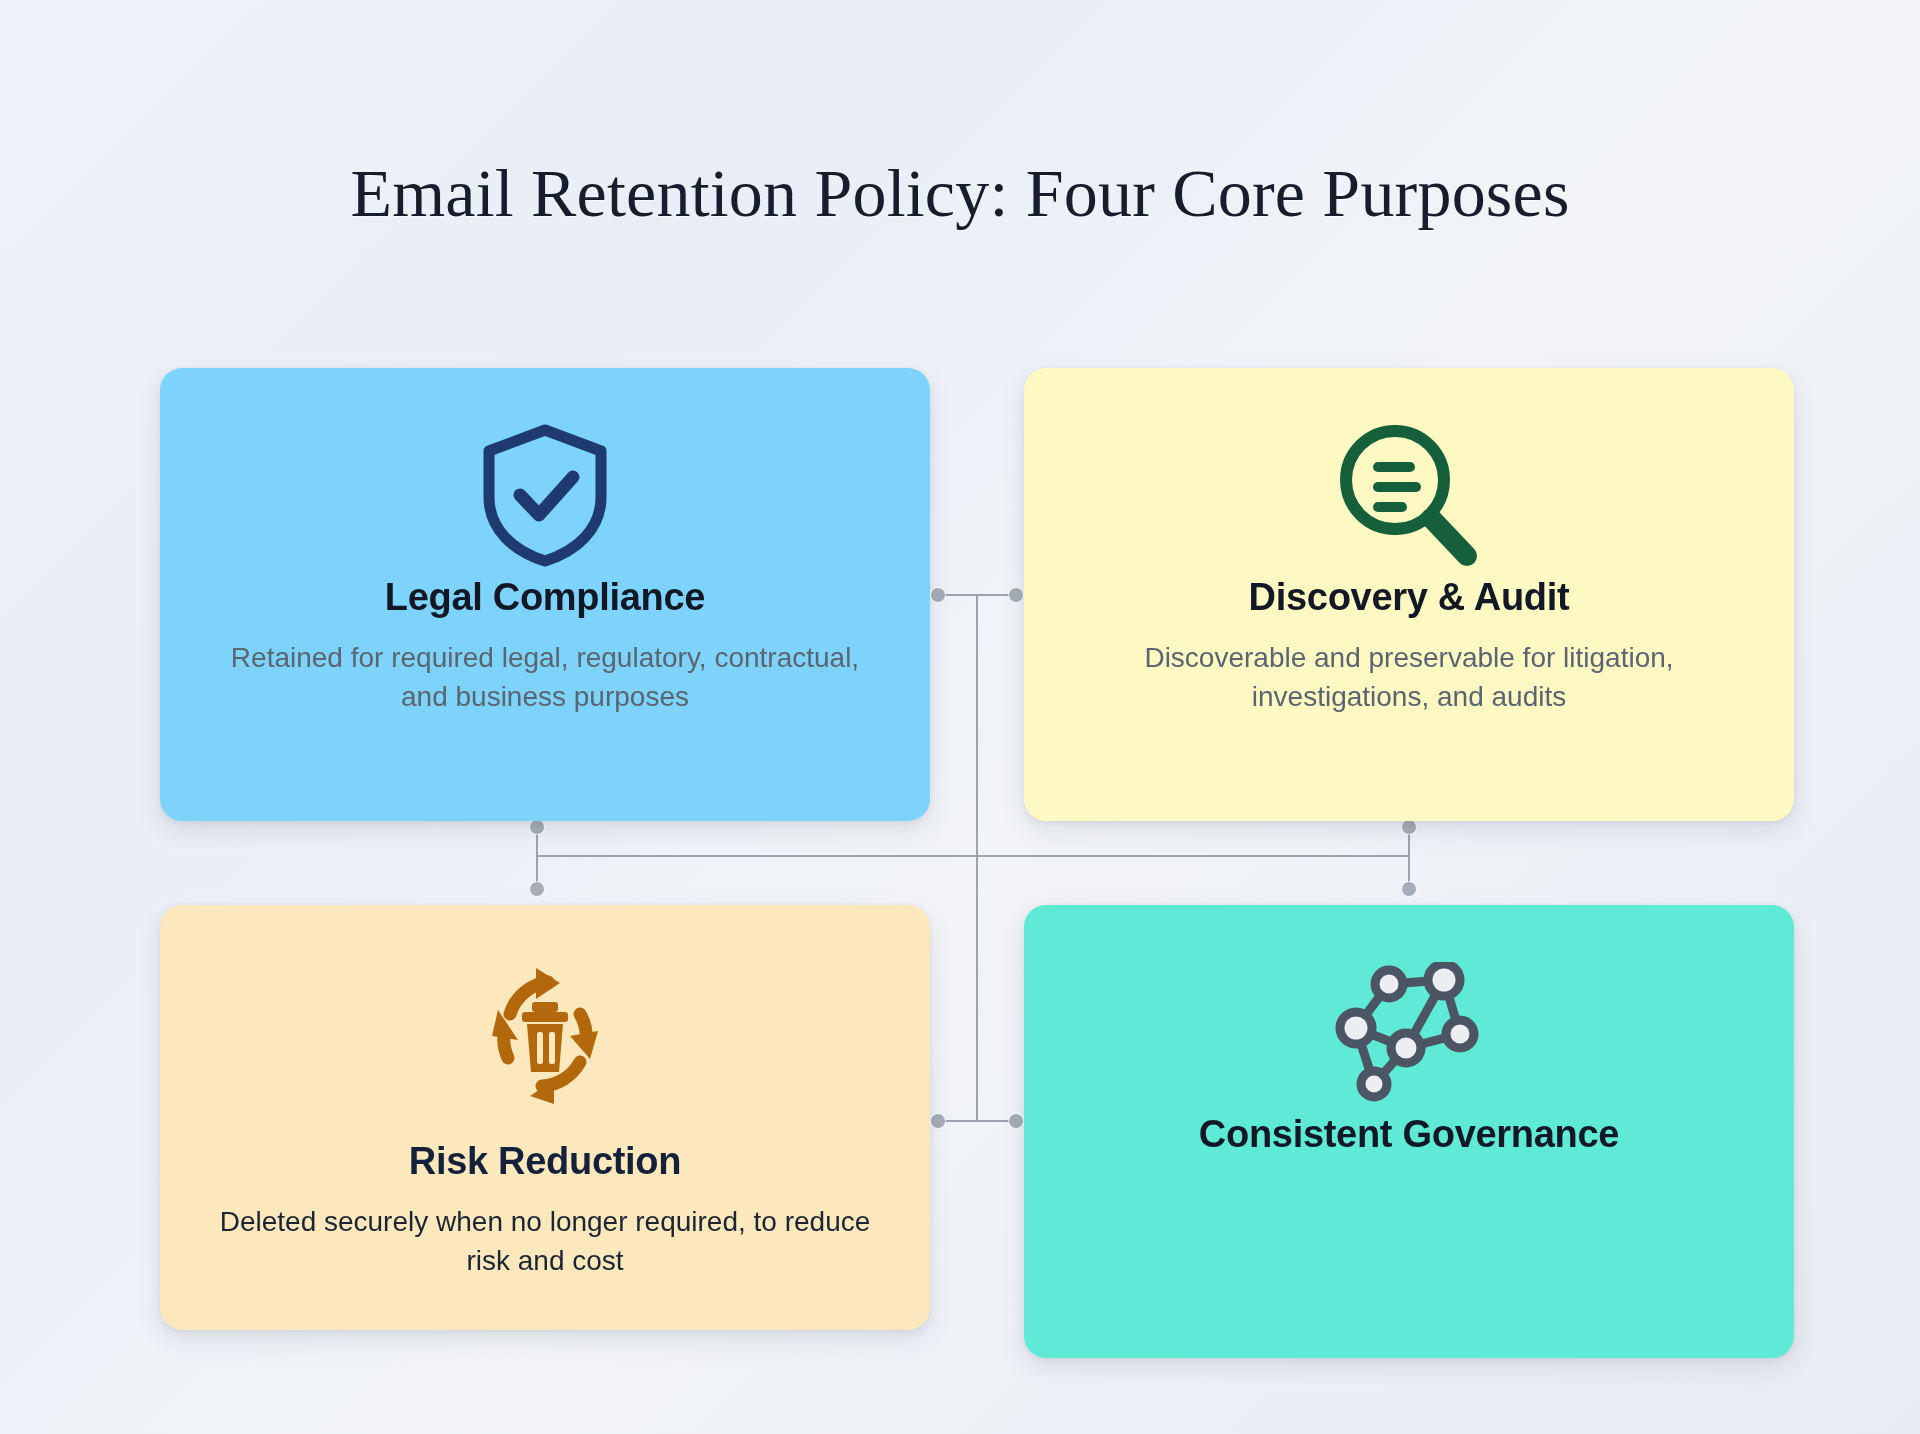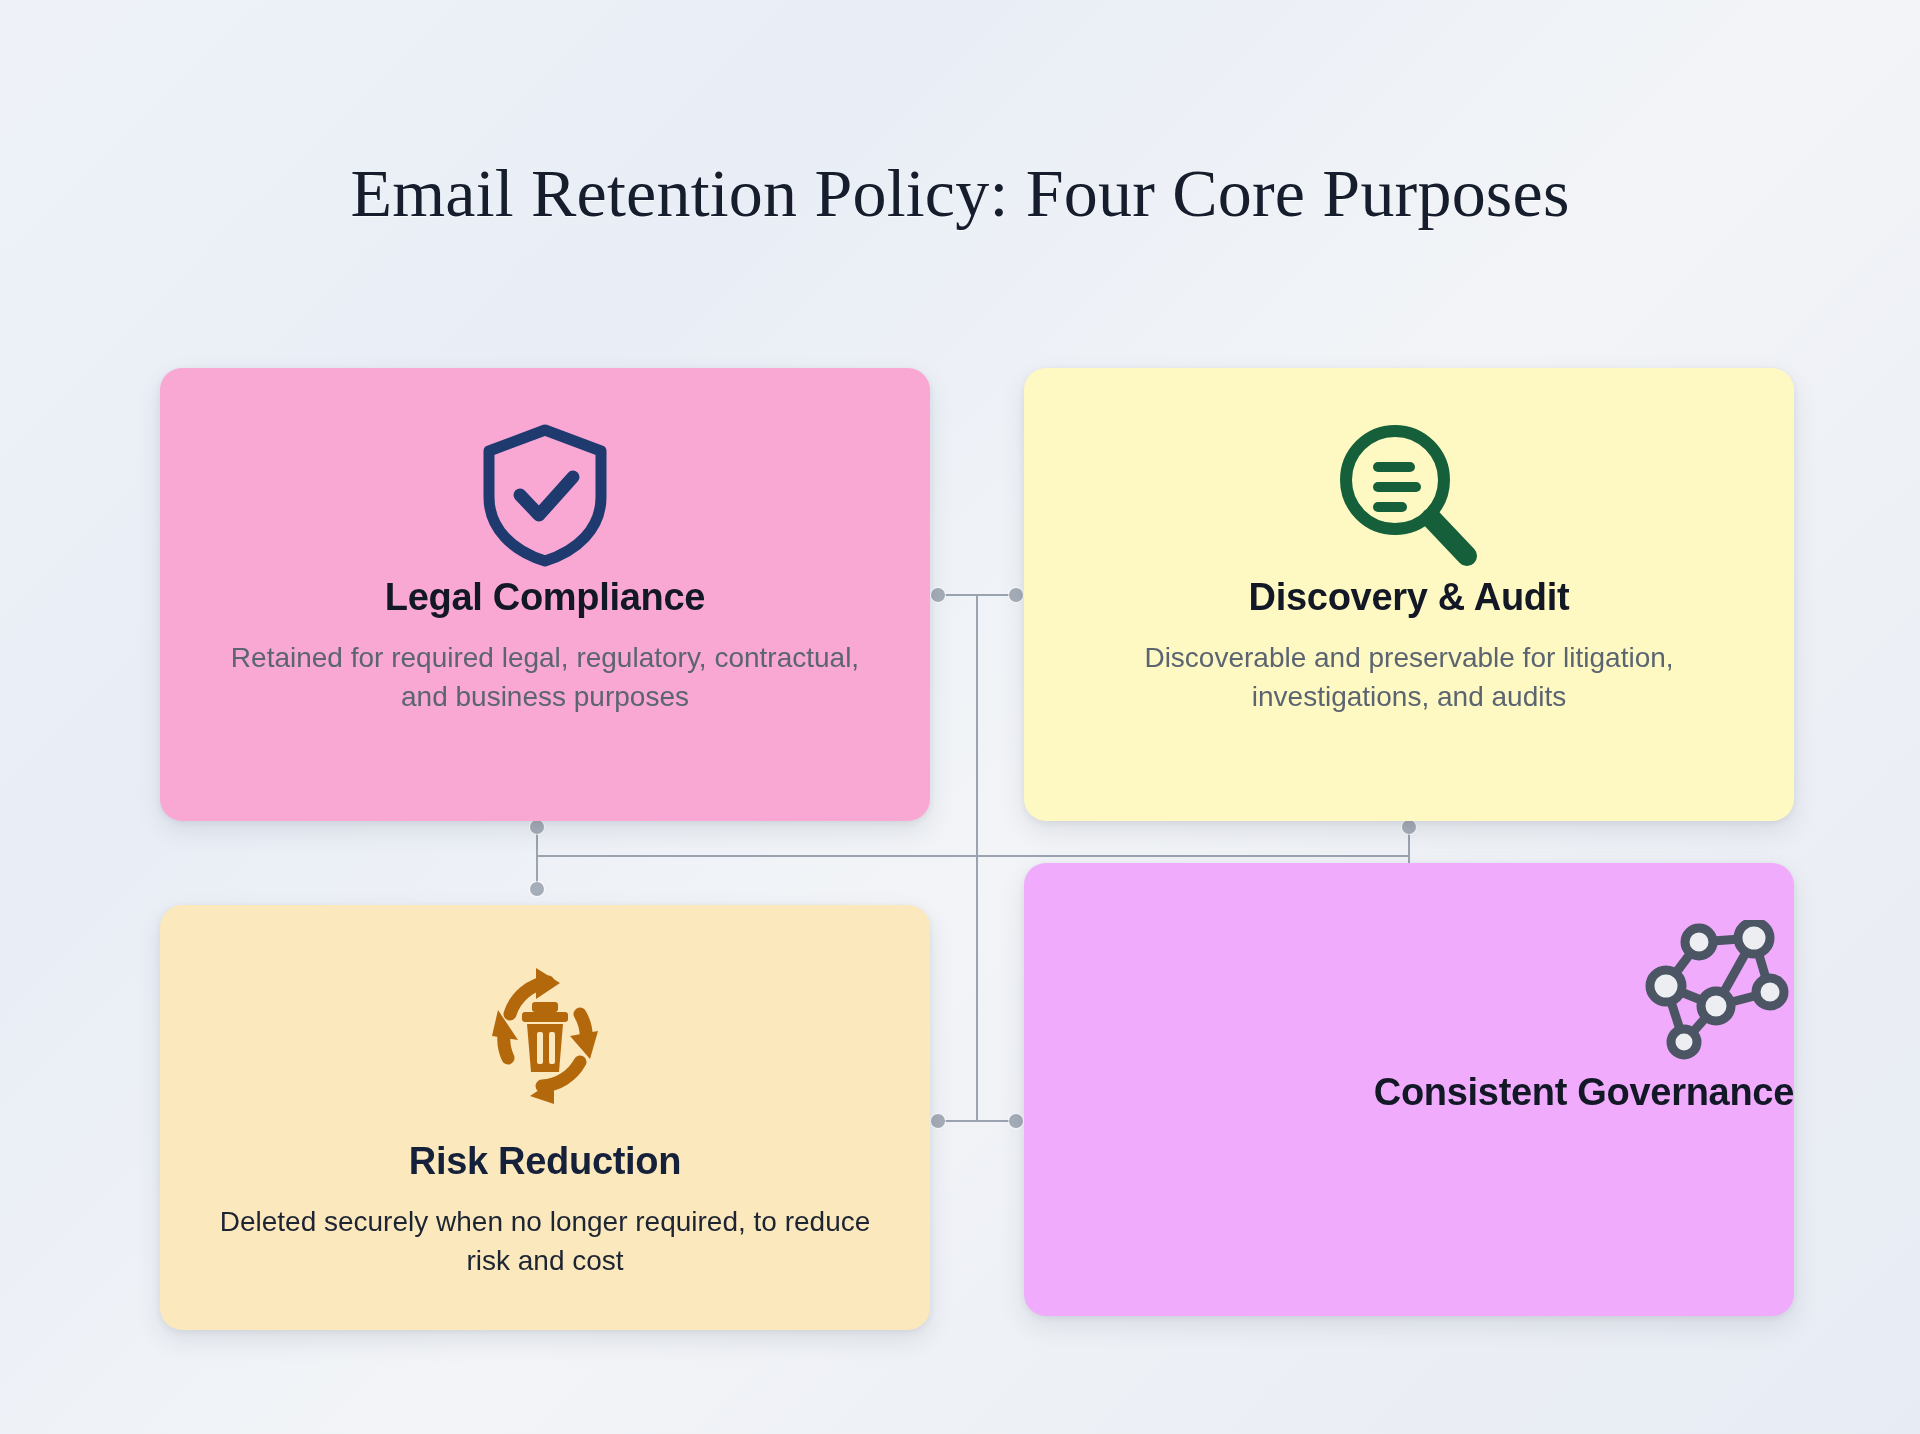--- a/index.html
+++ b/index.html
@@ -45,27 +45,27 @@
     font-size:38px;font-weight:700;letter-spacing:-.3px;
     color:#121826;margin-top:2px;text-align:center;
   }
   .card-desc{
     margin-top:20px;font-size:28px;line-height:1.38;
     text-align:center;max-width:86%;
   }
 
   
   #card-legal      {left:160px; top:368px;  width:770px; height:453px;
-                    background:#f9a8d4;}
+                    background:#7dd3fc;}
   #card-discovery  {left:1024px;top:368px;  width:770px; height:453px;
                     background:#fef9c3;}
   #card-risk       {left:160px; top:905px;  width:770px; height:425px;
                     background:#fbe8bd;}
-  #card-governance {left:1024px;top:863px;  width:770px; height:453px;
-                    background:#f0abfc;align-items:flex-end;}
+  #card-governance {left:1024px;top:905px;  width:770px; height:453px;
+                    background:#5eead4;}
 
   #card-legal      .card-desc{color:#5b6471;}
   #card-discovery  .card-desc{color:#5b6471;}
   #card-risk       .card-title{color:#15203a;margin-top:29px;}
   #card-risk       .card-desc{color:#1d2533;}
   #card-governance .card-desc{color:#5b6471;}
 </style>
 </head>
 <body>
 

